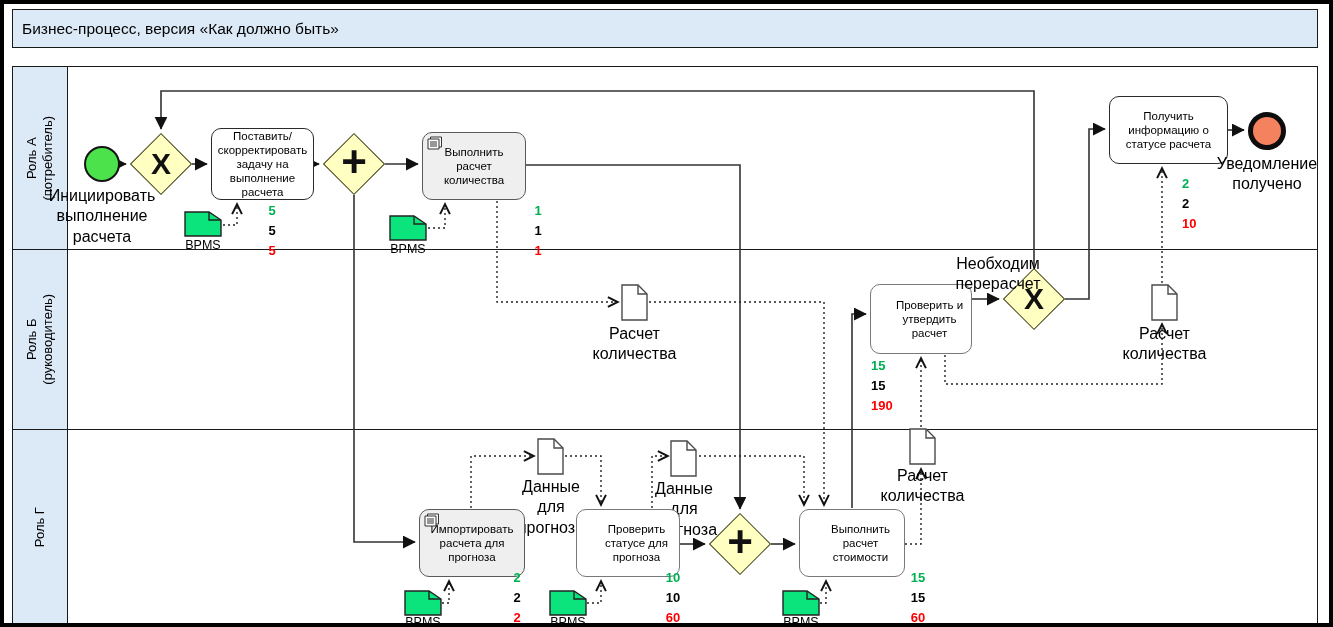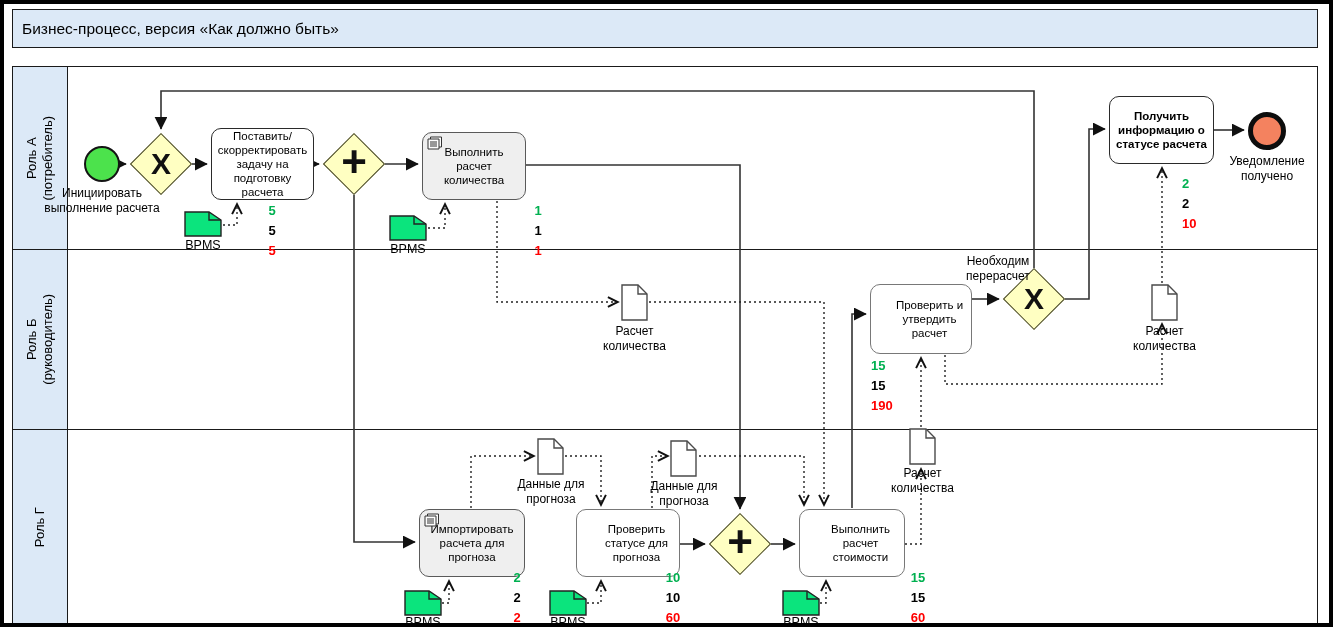--- a/index.html
+++ b/index.html
@@ -48,21 +48,21 @@
   .gw-sym.plus { font-size:44px; padding-bottom:4px; box-sizing:border-box; }
   .event-start {
     position:absolute; width:36px; height:36px; border-radius:50%;
     background:#4ce24c; border:2px solid #141414; box-sizing:border-box;
   }
   .event-end {
     position:absolute; width:38px; height:38px; border-radius:50%;
     background:#f4825f; border:5px solid #0d0d0d; box-sizing:border-box;
   }
   .lbl {
-    position:absolute; font-size:12px; line-height:1.28; text-align:center;
+    position:absolute; font-size:16px; line-height:1.28; text-align:center;
   }
   .doc { position:absolute; }
   .bpms { position:absolute; }
   .bpms-lbl { position:absolute; font-size:12.5px; text-align:center; }
   .metrics { position:absolute; font-size:13px; font-weight:bold; line-height:20px; text-align:left; }
   .metrics div { display:block; }
   .m-green { color:#00b050; }
   .m-black { color:#000000; }
   .m-red   { color:#ff0000; }
 </style>
@@ -136,21 +136,21 @@
     </g>
   </svg>
 
   <div class="event-start" style="left:80px;top:142px;"></div>
   <div class="lbl" style="left:40px;top:182px;width:116px;">Инициировать выполнение расчета</div>
 
   <div class="gw" style="left:135px;top:138px;"></div>
   <div class="gw-sym x" style="left:135px;top:138px;">X</div>
 
   <div class="task" style="left:207px;top:124px;width:103px;height:72px;">
-    <span>Поставить/ скорректировать задачу на подготовку расчета</span>
+    <span>Поставить/ скорректировать задачу на выполнение расчета</span>
   </div>
   <div class="metrics" style="left:258px;top:197px;width:20px;text-align:center;">
     <div class="m-green">5</div>
     <div class="m-black">5</div>
     <div class="m-red">5</div>
   </div>
 
   <div class="bpms" style="left:180px;top:207px;">
     <svg width="38" height="26" viewBox="0 0 38 26">
         <path d="M1,1 H25 L37,9 V25 H1 Z" fill="#0be47d" stroke="#222" stroke-width="1.4"></path>
@@ -185,21 +185,21 @@
   </div>
 
   <div class="bpms" style="left:385px;top:211px;">
     <svg width="38" height="26" viewBox="0 0 38 26">
         <path d="M1,1 H25 L37,9 V25 H1 Z" fill="#0be47d" stroke="#222" stroke-width="1.4"></path>
         <path d="M25,1 V9 H37" fill="none" stroke="#222" stroke-width="1.4"></path>
       </svg>
   </div>
   <div class="bpms-lbl" style="left:382px;top:238px;width:44px;">BPMS</div>
 
-  <div class="task" style="left:1105px;top:92px;width:105px;height:68px;font-weight:bold;">
+  <div class="task" style="left:1105px;top:92px;width:119px;height:68px;">
     <span>Получить информацию о статусе расчета</span>
   </div>
   <div class="metrics" style="left:1178px;top:170px;">
     <div class="m-green">2</div>
     <div class="m-black">2</div>
     <div class="m-red">10</div>
   </div>
 
   <div class="event-end" style="left:1244px;top:108px;"></div>
   <div class="lbl" style="left:1207px;top:150px;width:112px;">Уведомление получено</div>

